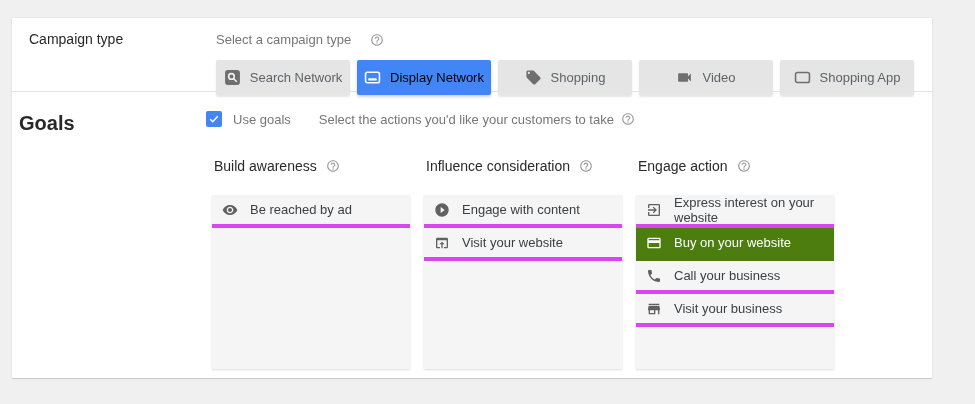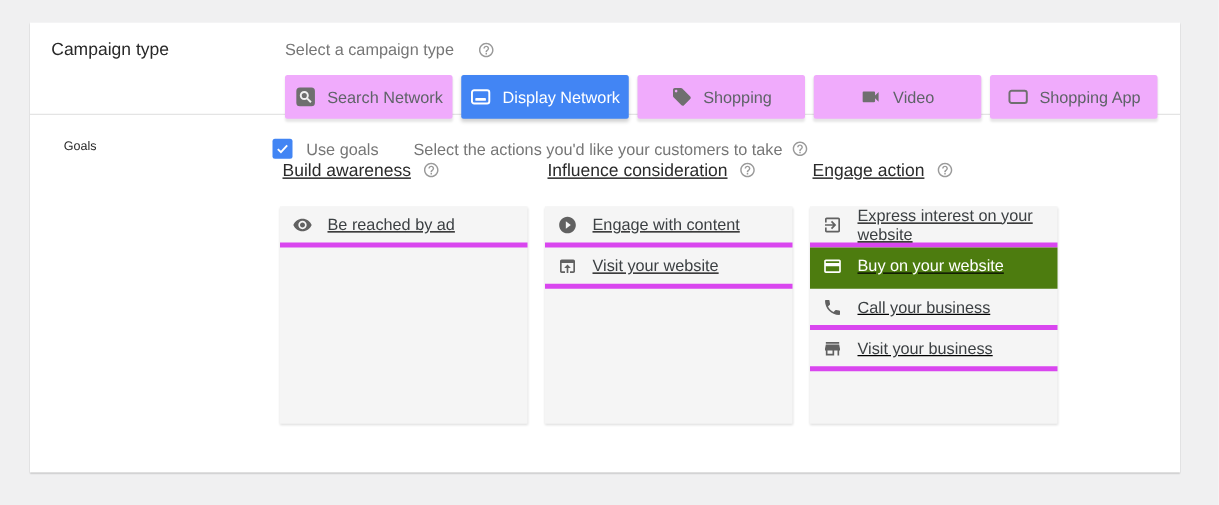--- a/index.html
+++ b/index.html
@@ -5,21 +5,21 @@
   html,body{margin:0;padding:0;}
   body{
     width:975px;height:404px;overflow:hidden;
     background:#f0f0f1;
     font-family:"Liberation Sans","DejaVu Sans",sans-serif;
     -webkit-font-smoothing:antialiased;
   }
   .card{
     position:relative;
     width:920px;height:360px;
-    margin:18px 0 0 24px;
+    margin:18px 0 0 12px;
     background:#ffffff;
     box-shadow:0 1px 1px rgba(0,0,0,.12), 0 0 1px rgba(0,0,0,.12);
   }
   
   .section-campaign{
     position:relative;height:73px;
     border-bottom:1px solid #e4e4e4;
   }
   .row-label{
     position:absolute;left:17px;top:13px;
@@ -32,52 +32,52 @@
   }
   .help-icon{display:inline-flex;width:14px;height:14px;flex:none;}
   .help-icon svg{width:14px;height:14px;fill:#9a9a9a;}
   .tabs{
     position:absolute;left:204px;top:42px;z-index:2;
     display:flex;gap:7px;
   }
   .tab{
     width:134px;height:35px;
     display:flex;align-items:center;justify-content:center;gap:9px;
-    background:#f0abfc;color:#5f6368;
+    background:#e5e5e5;color:#5f6368;
     border:none;border-radius:2px;
     font-family:inherit;font-size:13px;
     box-shadow:0 2px 2px rgba(0,0,0,.10);
     cursor:pointer;padding:0;
   }
   .tab .ticon{display:inline-flex;width:17px;height:17px;color:#6f6f6f;}
   .tab .ticon svg{width:17px;height:17px;}
-  .tab.selected{background:#4285f4;color:#ffffff;box-shadow:0 2px 3px rgba(0,0,0,.18);}
+  .tab.selected{background:#4285f4;color:#000000;box-shadow:0 2px 3px rgba(0,0,0,.18);}
   .tab.selected .ticon{color:#ffffff;}
   
   .section-goals{position:relative;height:286px;}
   .goals-label{
-    position:absolute;left:27px;top:20px;
-    font-size:10px;font-weight:400;color:#282828;
+    position:absolute;left:7px;top:20px;
+    font-size:20px;font-weight:700;color:#282828;
   }
   .use-goals-row{
     position:absolute;left:194px;top:19px;
     display:flex;align-items:center;
     font-size:13px;color:#767676;
   }
   .checkbox{
     width:16px;height:16px;border-radius:2px;
     background:#4285f4;display:inline-flex;align-items:center;justify-content:center;
     cursor:pointer;flex:none;
   }
   .checkbox svg{width:12px;height:12px;}
   .use-goals-text{margin:0 0 0 11px;}
   .goals-instruction{margin-left:28px;display:flex;align-items:flex-start;gap:7px;}
   .columns{
-    position:absolute;left:200px;top:35px;
-    display:flex;gap:14px;text-decoration:underline;
+    position:absolute;left:200px;top:65px;
+    display:flex;gap:14px;
   }
   .col{width:198px;}
   .col-header{
     height:18px;margin:0 0 20px 2px;
     display:flex;align-items:center;gap:9px;
     font-size:14px;color:#2a2a2a;
   }
   .panel{
     height:174px;background:#f5f5f5;
     box-shadow:0 1px 2px rgba(0,0,0,.14);

